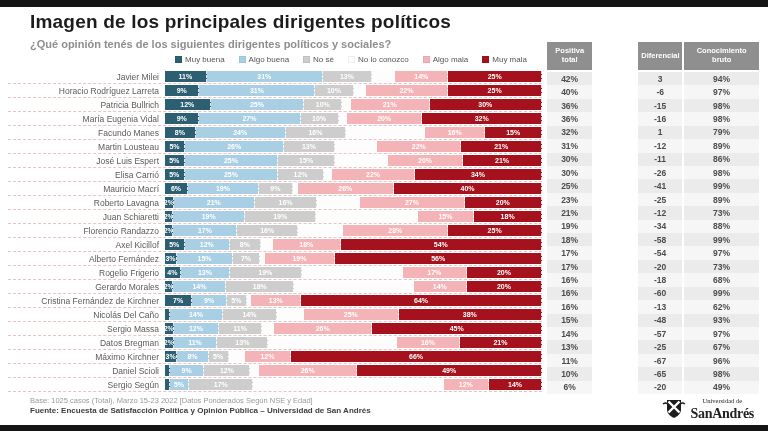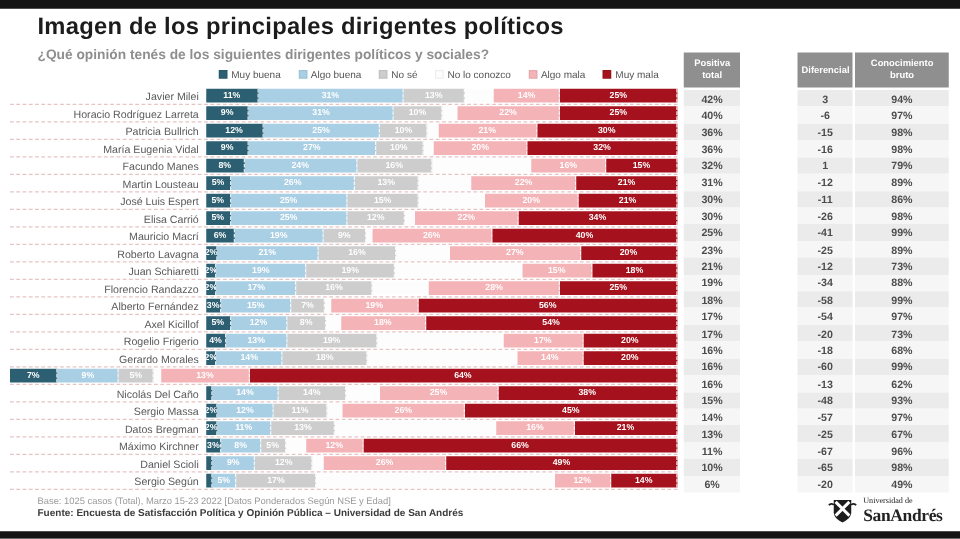--- a/index.html
+++ b/index.html
@@ -31,21 +31,21 @@
   .stats-body { display:flex; flex-direction:column; height:322px; margin-top:2px; }
   .stats-row { flex:1; display:flex; gap:2px; align-items:stretch; }
   .stats-row > div { font-size:8.5px; font-weight:bold; color:#4c4c4c; display:flex; align-items:center; justify-content:center; }
   .stats-row:nth-child(odd) > div { background:#ebebeb; }
   .stats-row:nth-child(even) > div { background:#f6f6f6; }
 
   .footer1 { position:absolute; left:30px; top:396px; font-size:7.5px; color:#9a9a9a; }
   .footer2 { position:absolute; left:30px; top:406px; font-size:8px; font-weight:bold; color:#3d3d3d; }
 
   .logo { position:absolute; right:14px; bottom:10px; display:flex; align-items:center; gap:4px; }
-  .logo-text { line-height:1; color:#222; }
+  .logo-text { line-height:1; color:#222;text-align:center; }
   .logo-top { font-size:6.5px; display:block; margin-bottom:1px; font-family:"Liberation Serif", serif; }
   .logo-main { font-size:14px; font-family:"Liberation Serif", serif; font-weight:bold; letter-spacing:-0.3px; }
 </style>
 </head>
 <body>
 
 <div class="slide">
   <div class="edgebar top"></div>
   <div class="edgebar bottom"></div>
 
@@ -326,20 +326,41 @@
           <div class="seg nc" style="flex-grow: 12; flex-basis: 0px; background: rgb(253, 253, 253);"></div>
           <div class="seg" style="flex-grow: 28; flex-basis: 0px; background: rgb(244, 179, 183);">
             <span>28%</span>
           </div>
           <div class="seg mm" style="flex-grow: 25; flex-basis: 0px; background: rgb(165, 18, 29);">
             <span>25%</span>
           </div>
         </div>
       </div>
       <div class="bar-row">
+        <div class="pol-name">Axel Kicillof</div>
+        <div class="bar">
+          <div class="seg" style="flex-grow: 5; flex-basis: 0px; background: rgb(44, 95, 114);">
+            <span>5%</span>
+          </div>
+          <div class="seg" style="flex-grow: 12; flex-basis: 0px; background: rgb(169, 207, 229);">
+            <span>12%</span>
+          </div>
+          <div class="seg" style="flex-grow: 8; flex-basis: 0px; background: rgb(205, 205, 205);">
+            <span>8%</span>
+          </div>
+          <div class="seg nc" style="flex-grow: 3; flex-basis: 0px; background: rgb(253, 253, 253);"></div>
+          <div class="seg" style="flex-grow: 18; flex-basis: 0px; background: rgb(244, 179, 183);">
+            <span>18%</span>
+          </div>
+          <div class="seg mm" style="flex-grow: 54; flex-basis: 0px; background: rgb(165, 18, 29);">
+            <span>54%</span>
+          </div>
+        </div>
+      </div>
+      <div class="bar-row">
         <div class="pol-name">Alberto Fernández</div>
         <div class="bar">
           <div class="seg" style="flex-grow: 3; flex-basis: 0px; background: rgb(44, 95, 114);">
             <span>3%</span>
           </div>
           <div class="seg" style="flex-grow: 15; flex-basis: 0px; background: rgb(169, 207, 229);">
             <span>15%</span>
           </div>
           <div class="seg" style="flex-grow: 7; flex-basis: 0px; background: rgb(205, 205, 205);">
             <span>7%</span>
@@ -347,41 +368,20 @@
           <div class="seg nc" style="flex-grow: 1; flex-basis: 0px; background: rgb(253, 253, 253);"></div>
           <div class="seg" style="flex-grow: 19; flex-basis: 0px; background: rgb(244, 179, 183);">
             <span>19%</span>
           </div>
           <div class="seg mm" style="flex-grow: 56; flex-basis: 0px; background: rgb(165, 18, 29);">
             <span>56%</span>
           </div>
         </div>
       </div>
       <div class="bar-row">
-        <div class="pol-name">Axel Kicillof</div>
-        <div class="bar">
-          <div class="seg" style="flex-grow: 5; flex-basis: 0px; background: rgb(44, 95, 114);">
-            <span>5%</span>
-          </div>
-          <div class="seg" style="flex-grow: 12; flex-basis: 0px; background: rgb(169, 207, 229);">
-            <span>12%</span>
-          </div>
-          <div class="seg" style="flex-grow: 8; flex-basis: 0px; background: rgb(205, 205, 205);">
-            <span>8%</span>
-          </div>
-          <div class="seg nc" style="flex-grow: 3; flex-basis: 0px; background: rgb(253, 253, 253);"></div>
-          <div class="seg" style="flex-grow: 18; flex-basis: 0px; background: rgb(244, 179, 183);">
-            <span>18%</span>
-          </div>
-          <div class="seg mm" style="flex-grow: 54; flex-basis: 0px; background: rgb(165, 18, 29);">
-            <span>54%</span>
-          </div>
-        </div>
-      </div>
-      <div class="bar-row">
         <div class="pol-name">Rogelio Frigerio</div>
         <div class="bar">
           <div class="seg" style="flex-grow: 4; flex-basis: 0px; background: rgb(44, 95, 114);">
             <span>4%</span>
           </div>
           <div class="seg" style="flex-grow: 13; flex-basis: 0px; background: rgb(169, 207, 229);">
             <span>13%</span>
           </div>
           <div class="seg" style="flex-grow: 19; flex-basis: 0px; background: rgb(205, 205, 205);">
             <span>19%</span>
@@ -410,20 +410,21 @@
           <div class="seg nc" style="flex-grow: 32; flex-basis: 0px; background: rgb(253, 253, 253);"></div>
           <div class="seg" style="flex-grow: 14; flex-basis: 0px; background: rgb(244, 179, 183);">
             <span>14%</span>
           </div>
           <div class="seg mm" style="flex-grow: 20; flex-basis: 0px; background: rgb(165, 18, 29);">
             <span>20%</span>
           </div>
         </div>
       </div>
       <div class="bar-row">
+        <div class="pol-name">Cristina Fernández de Kirchner</div>
         <div class="bar">
           <div class="seg" style="flex-grow: 7; flex-basis: 0px; background: rgb(44, 95, 114);">
             <span>7%</span>
           </div>
           <div class="seg" style="flex-grow: 9; flex-basis: 0px; background: rgb(169, 207, 229);">
             <span>9%</span>
           </div>
           <div class="seg" style="flex-grow: 5; flex-basis: 0px; background: rgb(205, 205, 205);">
             <span>5%</span>
           </div>

